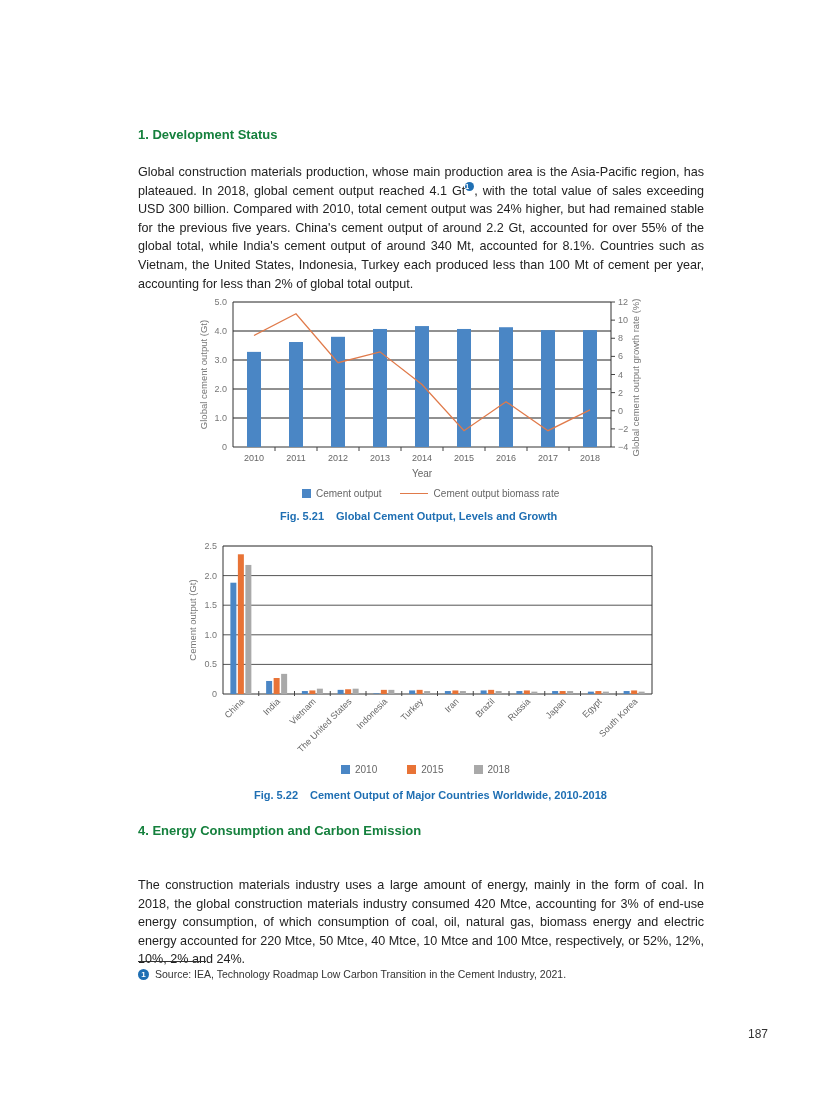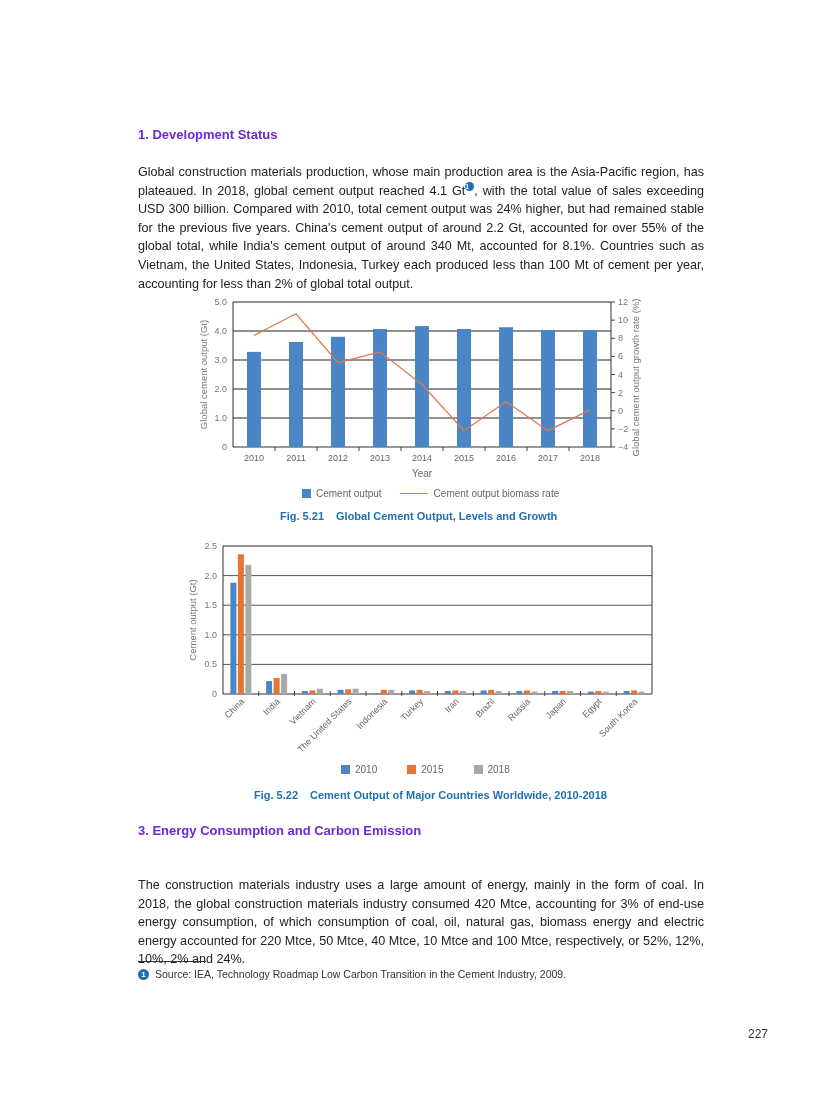--- a/index.html
+++ b/index.html
@@ -1,17 +1,17 @@
 <!DOCTYPE html>
 <html><head>
 <meta charset="utf-8">
 <style>
   html,body{margin:0;padding:0;background:#fff;}
   body{width:816px;height:1100px;position:relative;font-family:"Liberation Sans",sans-serif;color:#222;overflow:hidden;}
-  .heading{position:absolute;left:138px;font-weight:bold;font-size:13px;color:#6d28d9;}
+  .heading{position:absolute;left:138px;font-weight:bold;font-size:13px;color:#15803d;}
   .para{position:absolute;left:138px;width:566px;font-size:12.6px;line-height:18.6px;text-align:justify;text-align-last:left;color:#222;}
   .para p{margin:0;}
   .fnmark{display:inline-block;width:9px;height:9px;border-radius:50%;background:#1f6fb3;color:#fff;font-size:7px;line-height:9px;text-align:center;font-weight:bold;vertical-align:super;}
   .caption{position:absolute;font-weight:bold;font-size:11px;color:#1f6fb3;white-space:nowrap;}
   .caption .num{margin-right:12px;}
   svg text{font-family:"Liberation Sans",sans-serif;}
   .legend{position:absolute;font-size:10px;color:#666;display:flex;align-items:flex-start;white-space:nowrap;}
   .legend .sw{display:inline-block;width:9px;height:9px;margin-right:5px;}
   .legend .ln{display:inline-block;width:28px;height:1.5px;background:#e07a4a;margin-right:6px;}
   .legend .item{display:flex;align-items:center;margin-right:18px;}
@@ -202,24 +202,24 @@
     </span>
     <span class="item" style="margin-right: 30px;">
       <span class="sw" style="background: rgb(169, 169, 169);"></span>
       <span>2018</span>
     </span>
   </div>
 <div class="caption" style="left:238px;top:789px;margin-left:16px;">
   <span class="num">Fig. 5.22</span><span>Cement Output of Major Countries Worldwide, 2010-2018</span>
 </div>
 
-<div class="heading" style="top:823px;">3. Energy Consumption and Carbon Emission</div>
+<div class="heading" style="top:823px;">4. Energy Consumption and Carbon Emission</div>
 <div class="para" style="top:876px;">
   <p>The construction materials industry uses a large amount of energy, mainly in the form of coal. In 2018, the global construction materials industry consumed 420 Mtce, accounting for 3% of end-use energy consumption, of which consumption of coal, oil, natural gas, biomass energy and electric energy accounted for 220 Mtce, 50 Mtce, 40 Mtce, 10 Mtce and 100 Mtce, respectively, or 52%, 12%, 10%, 2% and 24%.</p>
 </div>
 
 <div class="fn-rule"></div>
 <div class="footnote">
   <span class="fnmark">1</span>
-  <span>Source: IEA, Technology Roadmap Low Carbon Transition in the Cement Industry, 2009.</span>
-</div>
-
-<div class="pagenum">227</div>
+  <span>Source: IEA, Technology Roadmap Low Carbon Transition in the Cement Industry, 2021.</span>
+</div>
+
+<div class="pagenum">187</div>
 
 </body></html>

